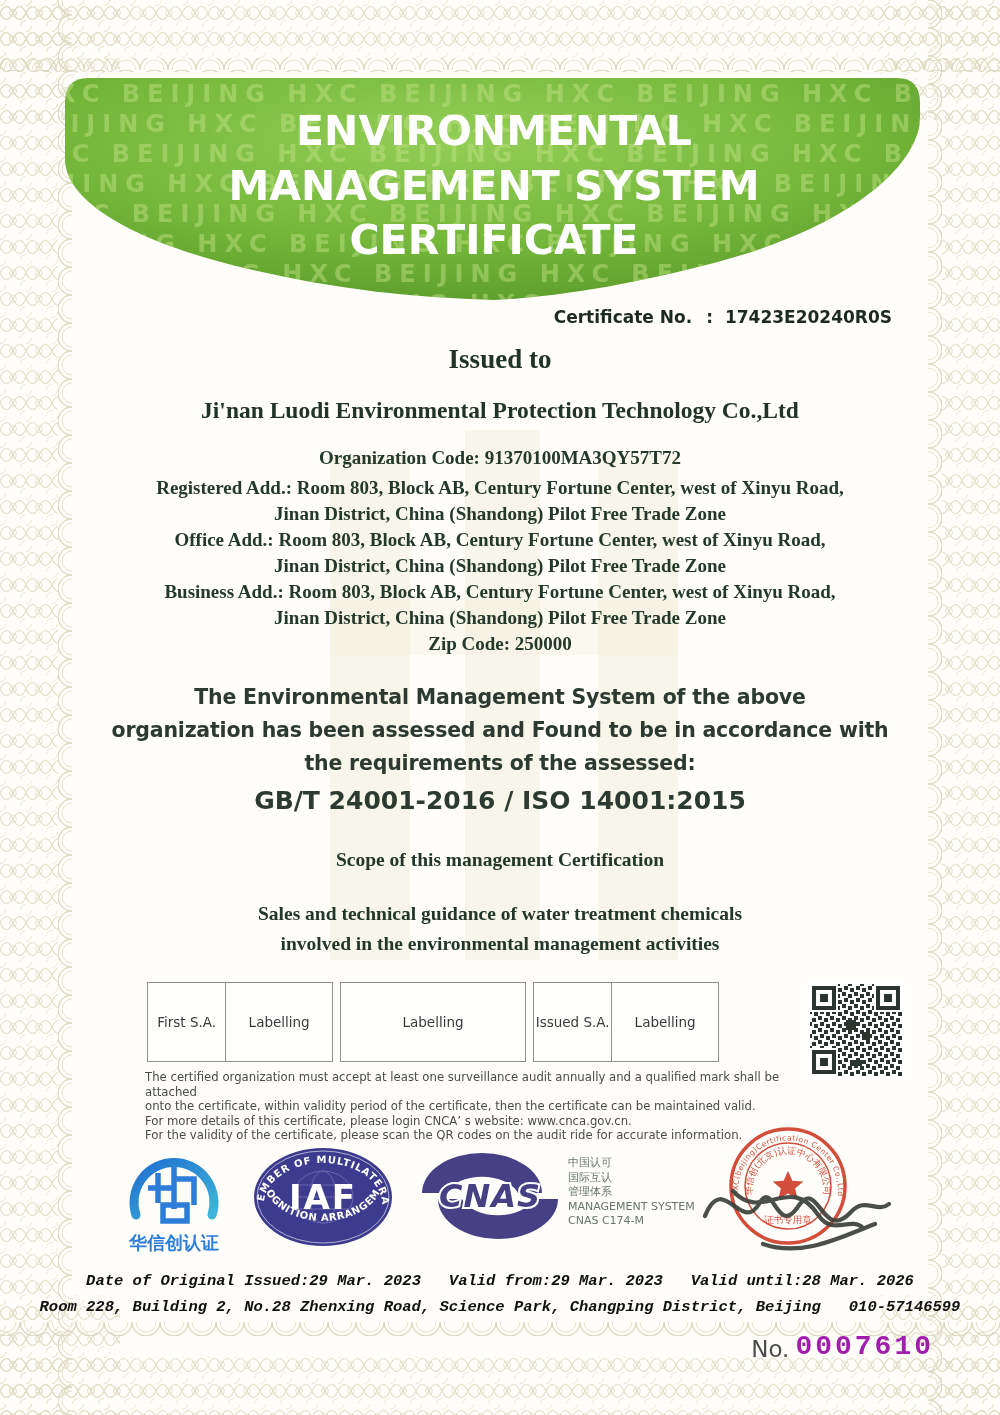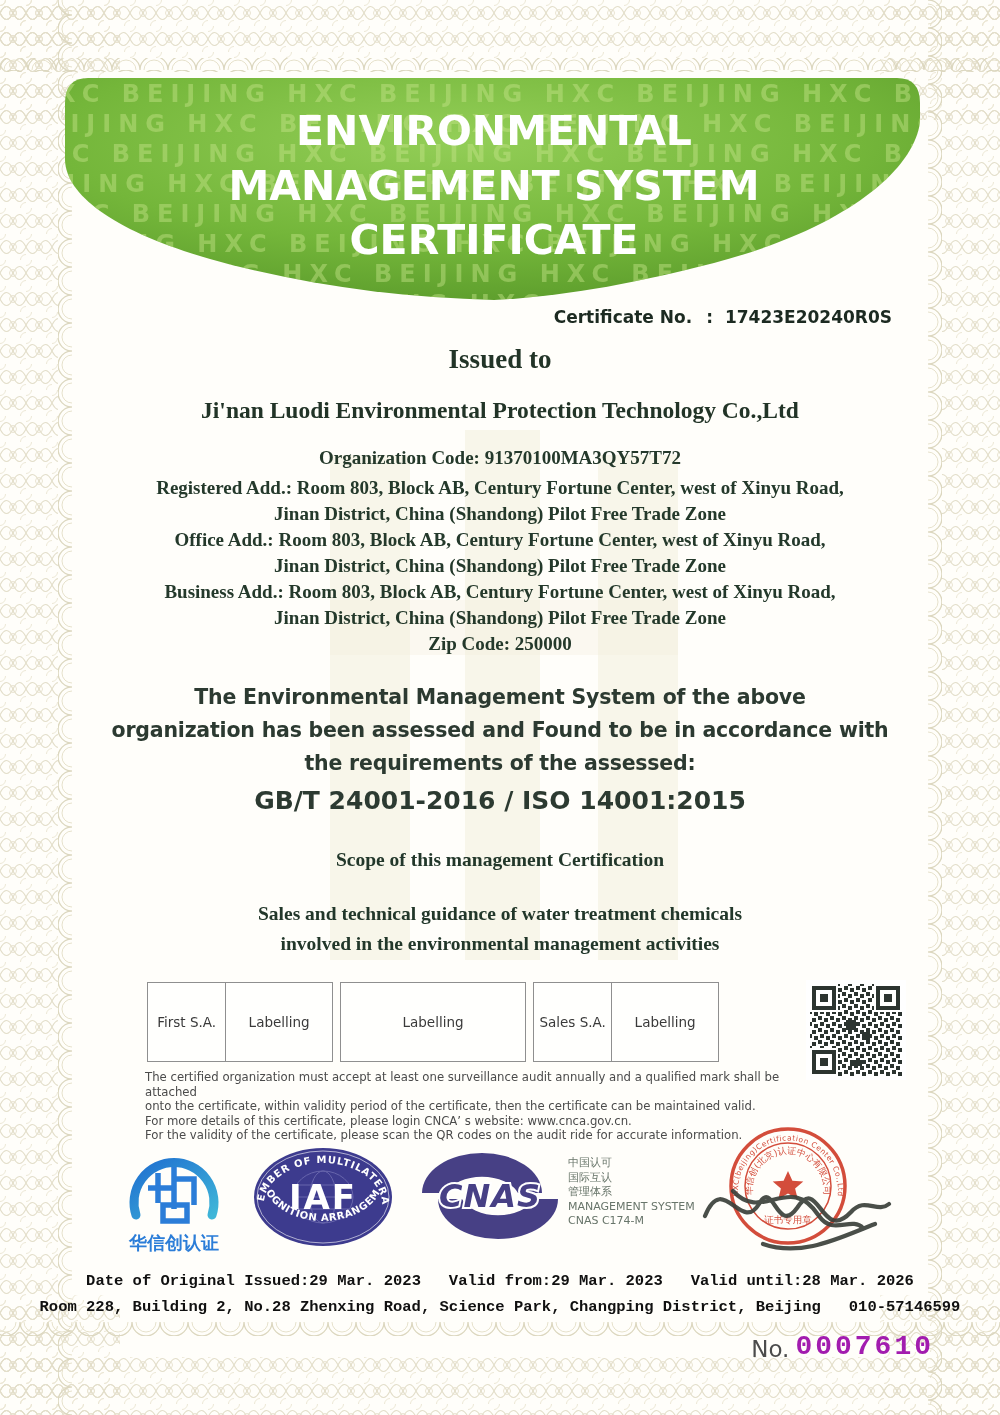--- a/index.html
+++ b/index.html
@@ -50,21 +50,21 @@
   .fineprint { left:145px; top:1070px; width:640px;
                font-family:"DejaVu Sans","Liberation Sans",sans-serif;
                font-size:11.7px; line-height:14.6px; color:#4b4b4b; }
 
   .cnas-caption { left:568px; top:1156px;
                   font-family:"DejaVu Sans","Liberation Sans",sans-serif;
                   font-size:11px; line-height:14.5px; color:#68756a; }
 
   .mono-line { left:0; right:0; text-align:center; white-space:pre;
                font-family:"Liberation Mono","DejaVu Sans Mono",monospace;
-               font-weight:bold; color:#101010; font-size:15.5px; }
+               font-weight:bold; color:#101010; font-size:15.5px;font-style:italic; }
   .dates { top:1272px; }
   .address { top:1298px; }
 
   .serial { top:1332px; right:66px; display:flex; align-items:flex-end; }
   .serial-label { font-family:"DejaVu Sans","Liberation Sans",sans-serif;
                   font-size:23px; color:#4c4c4c; margin-right:6px;text-align:right; }
   .serial-number { font-family:"Liberation Mono","DejaVu Sans Mono",monospace;
                    font-weight:bold; font-size:28px; letter-spacing:3px; line-height:30px; }
 </style>
 </head>
@@ -167,21 +167,21 @@
 
   <div class="abs audit">
     <div class="audit-box">
       <div class="audit-cell period">First S.A.</div>
       <div class="audit-cell mark">Labelling</div>
     </div>
     <div class="audit-box">
       <div class="audit-cell mark">Labelling</div>
     </div>
     <div class="audit-box">
-      <div class="audit-cell period">Sales S.A.</div>
+      <div class="audit-cell period">Issued S.A.</div>
       <div class="audit-cell mark">Labelling</div>
     </div>
   </div>
 
   <svg class="abs" style="left:806px; top:980px;" width="100" height="100" viewBox="0 0 50 50">
     <defs>
       <pattern id="qrp" width="6" height="6" patternUnits="userSpaceOnUse">
         <rect x="0" y="0" width="2" height="2" fill="#2c3430"></rect>
         <rect x="3" y="1" width="2" height="2" fill="#2c3430"></rect>
         <rect x="1" y="3" width="2" height="2" fill="#2c3430"></rect>

